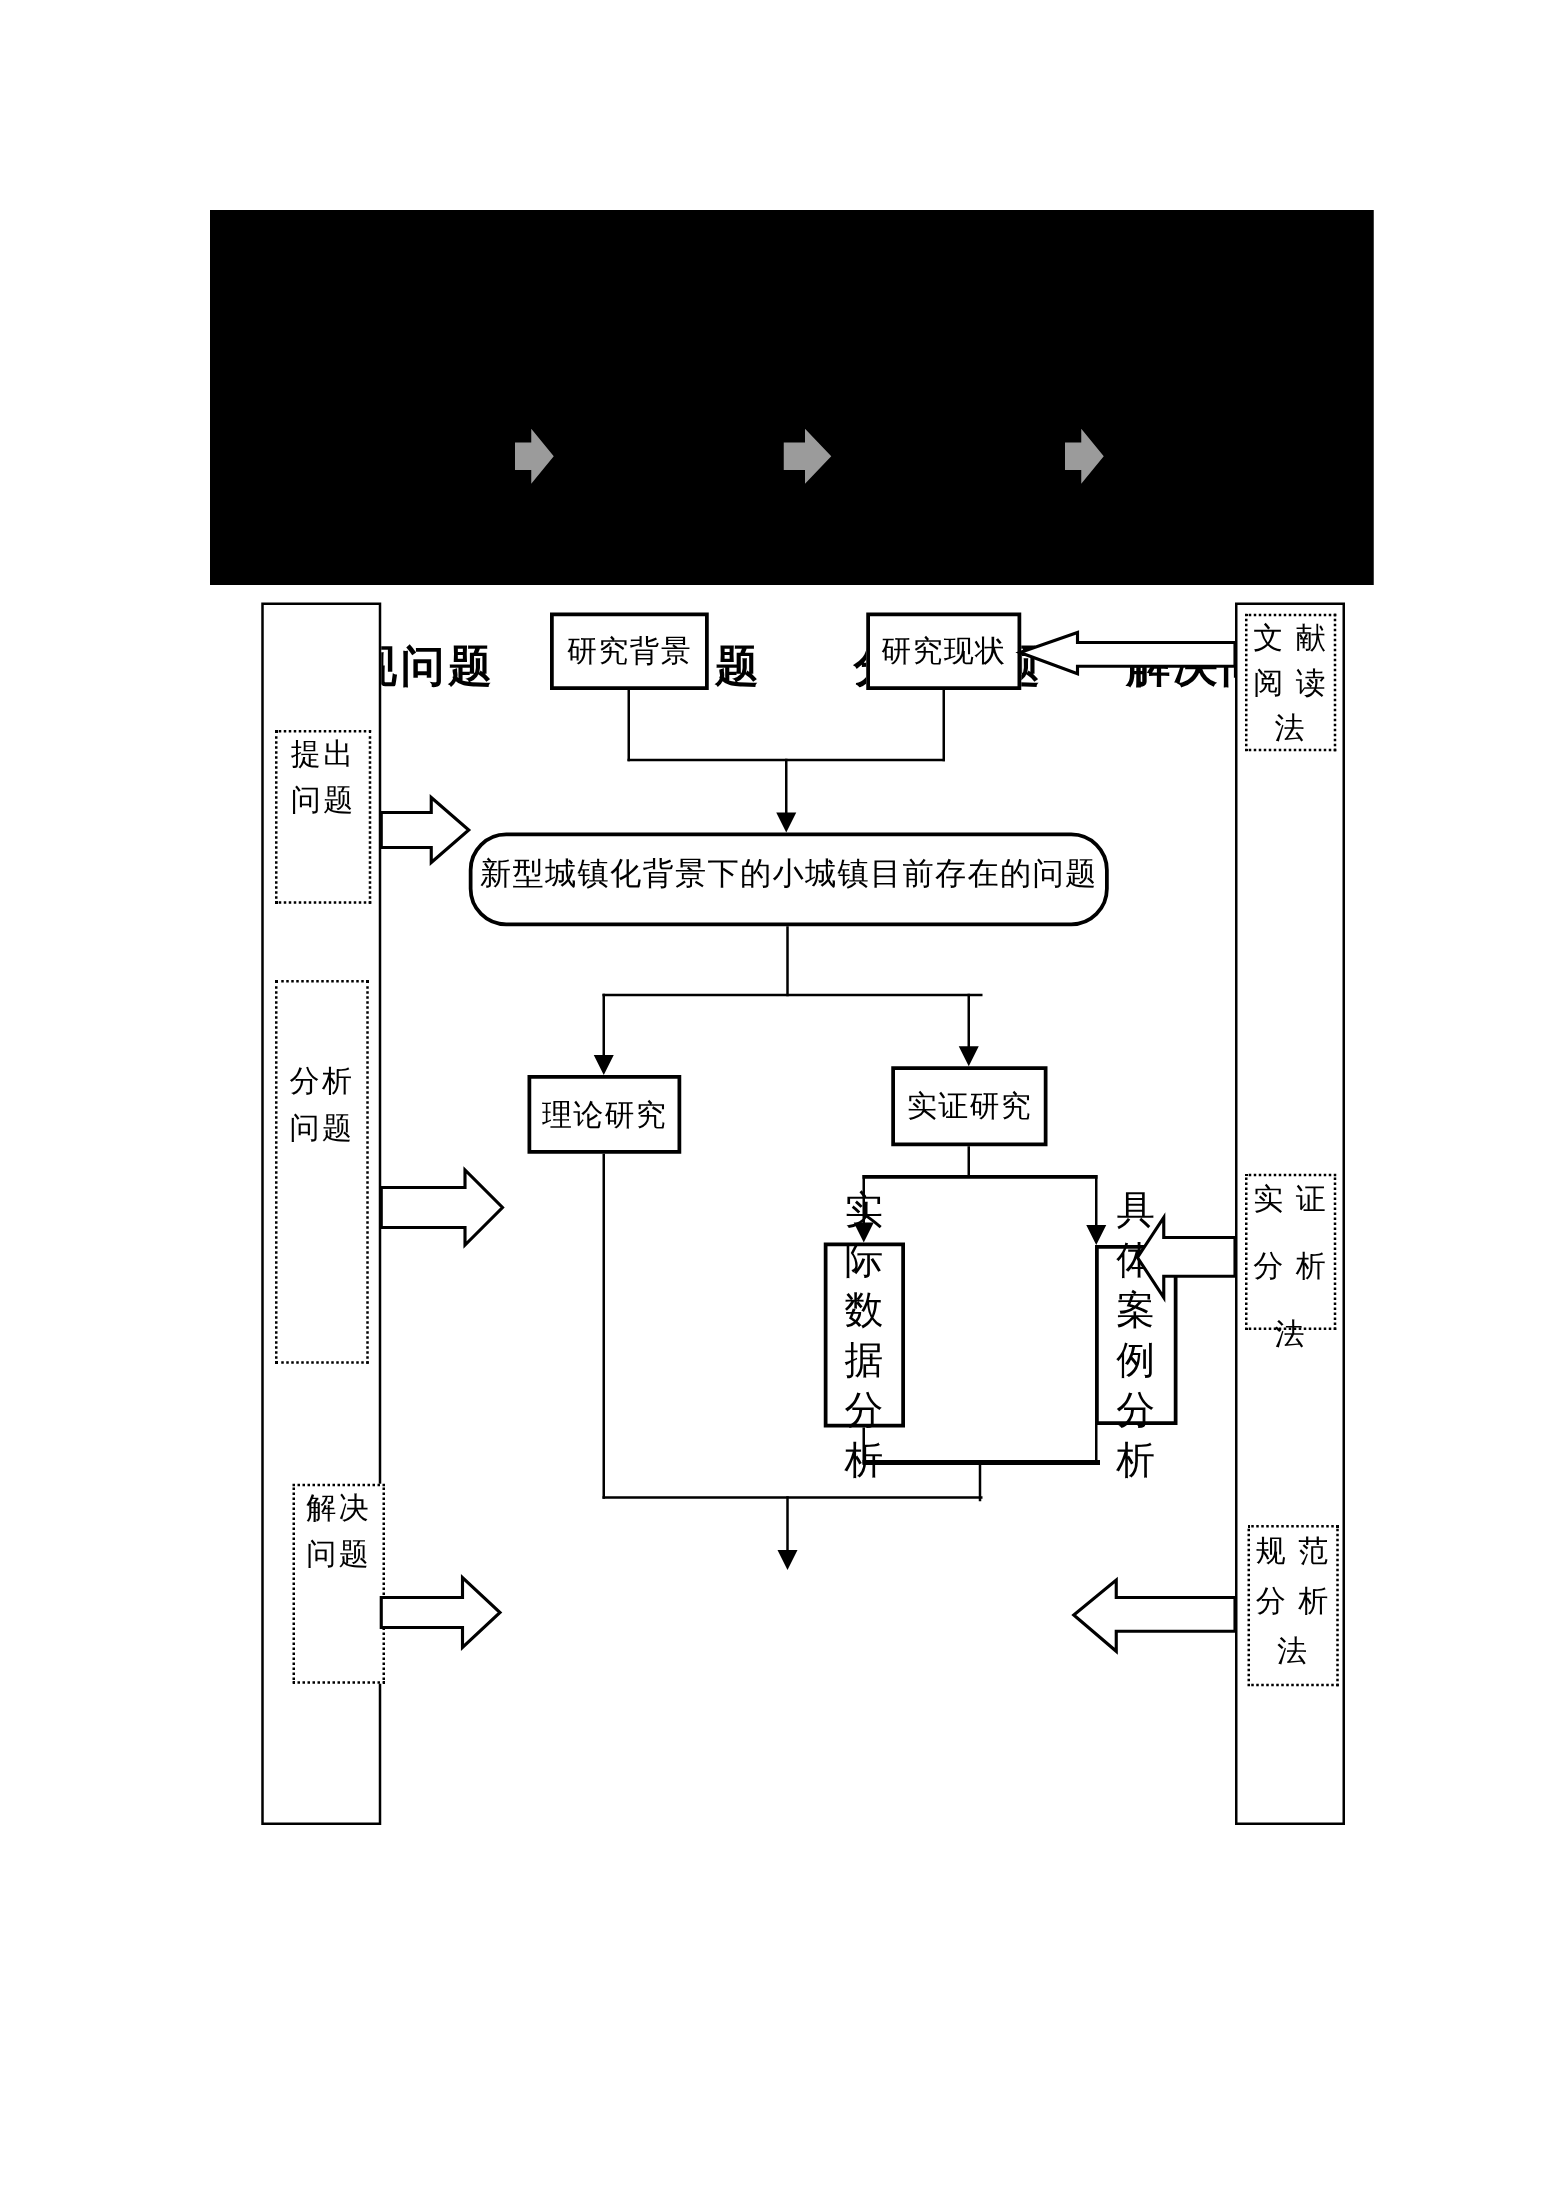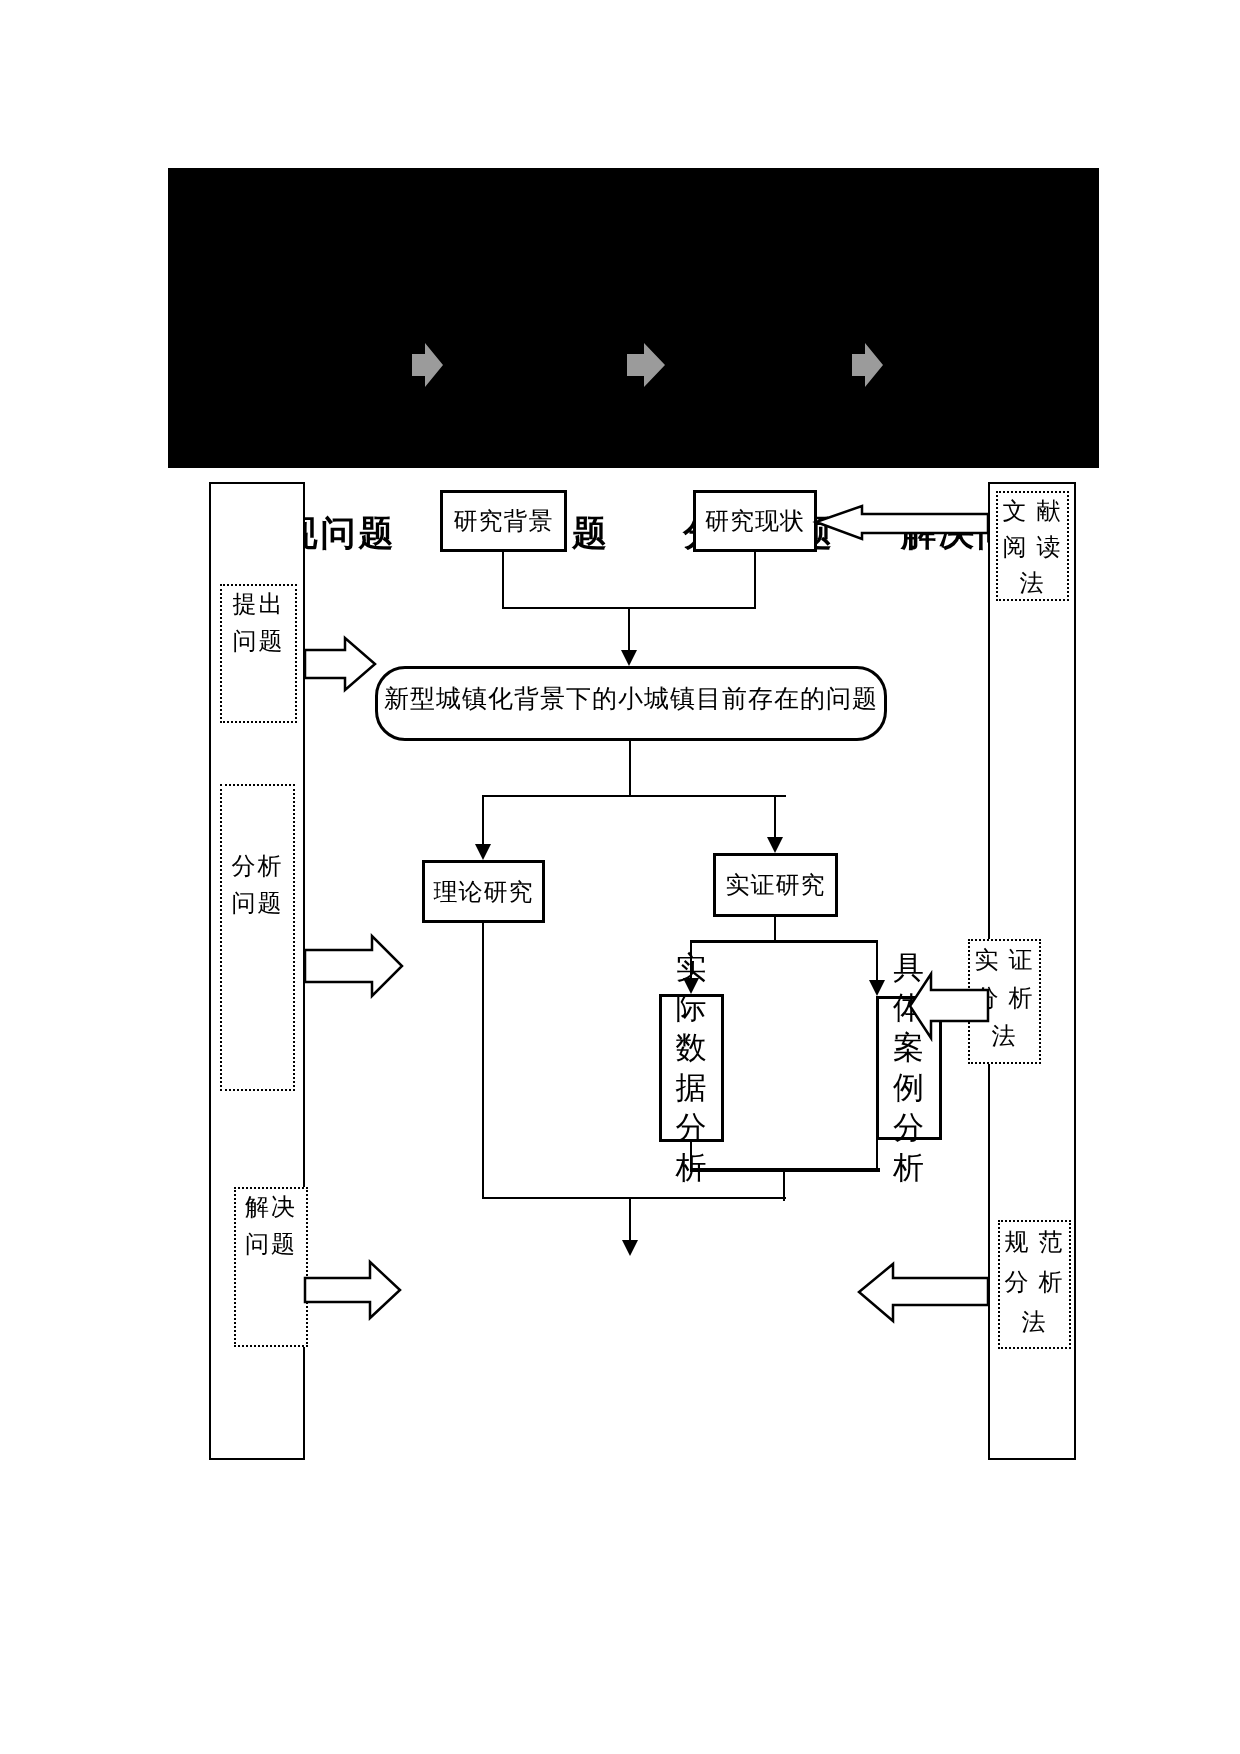--- a/index.html
+++ b/index.html
@@ -73,21 +73,21 @@
     <div>问题</div>
   </div>
 
   <div class="col" style="left:988px; top:482px; width:88px; height:978px;"></div>
 
   <div class="dashed" style="left:996px; top:491px; width:73px; height:110px; line-height:36px;">
     <div>文 献</div>
     <div>阅 读</div>
     <div>法</div>
   </div>
-  <div class="dashed" style="left:968px; top:939px; width:73px; height:125px; line-height:38px;">
+  <div class="dashed" style="left:996px; top:939px; width:73px; height:125px; line-height:38px;gap:16px;">
     <div>实 证</div>
     <div>分 析</div>
     <div>法</div>
   </div>
   <div class="dashed" style="left:998px; top:1220px; width:73px; height:129px; line-height:40px;">
     <div>规 范</div>
     <div>分 析</div>
     <div>法</div>
   </div>
 

